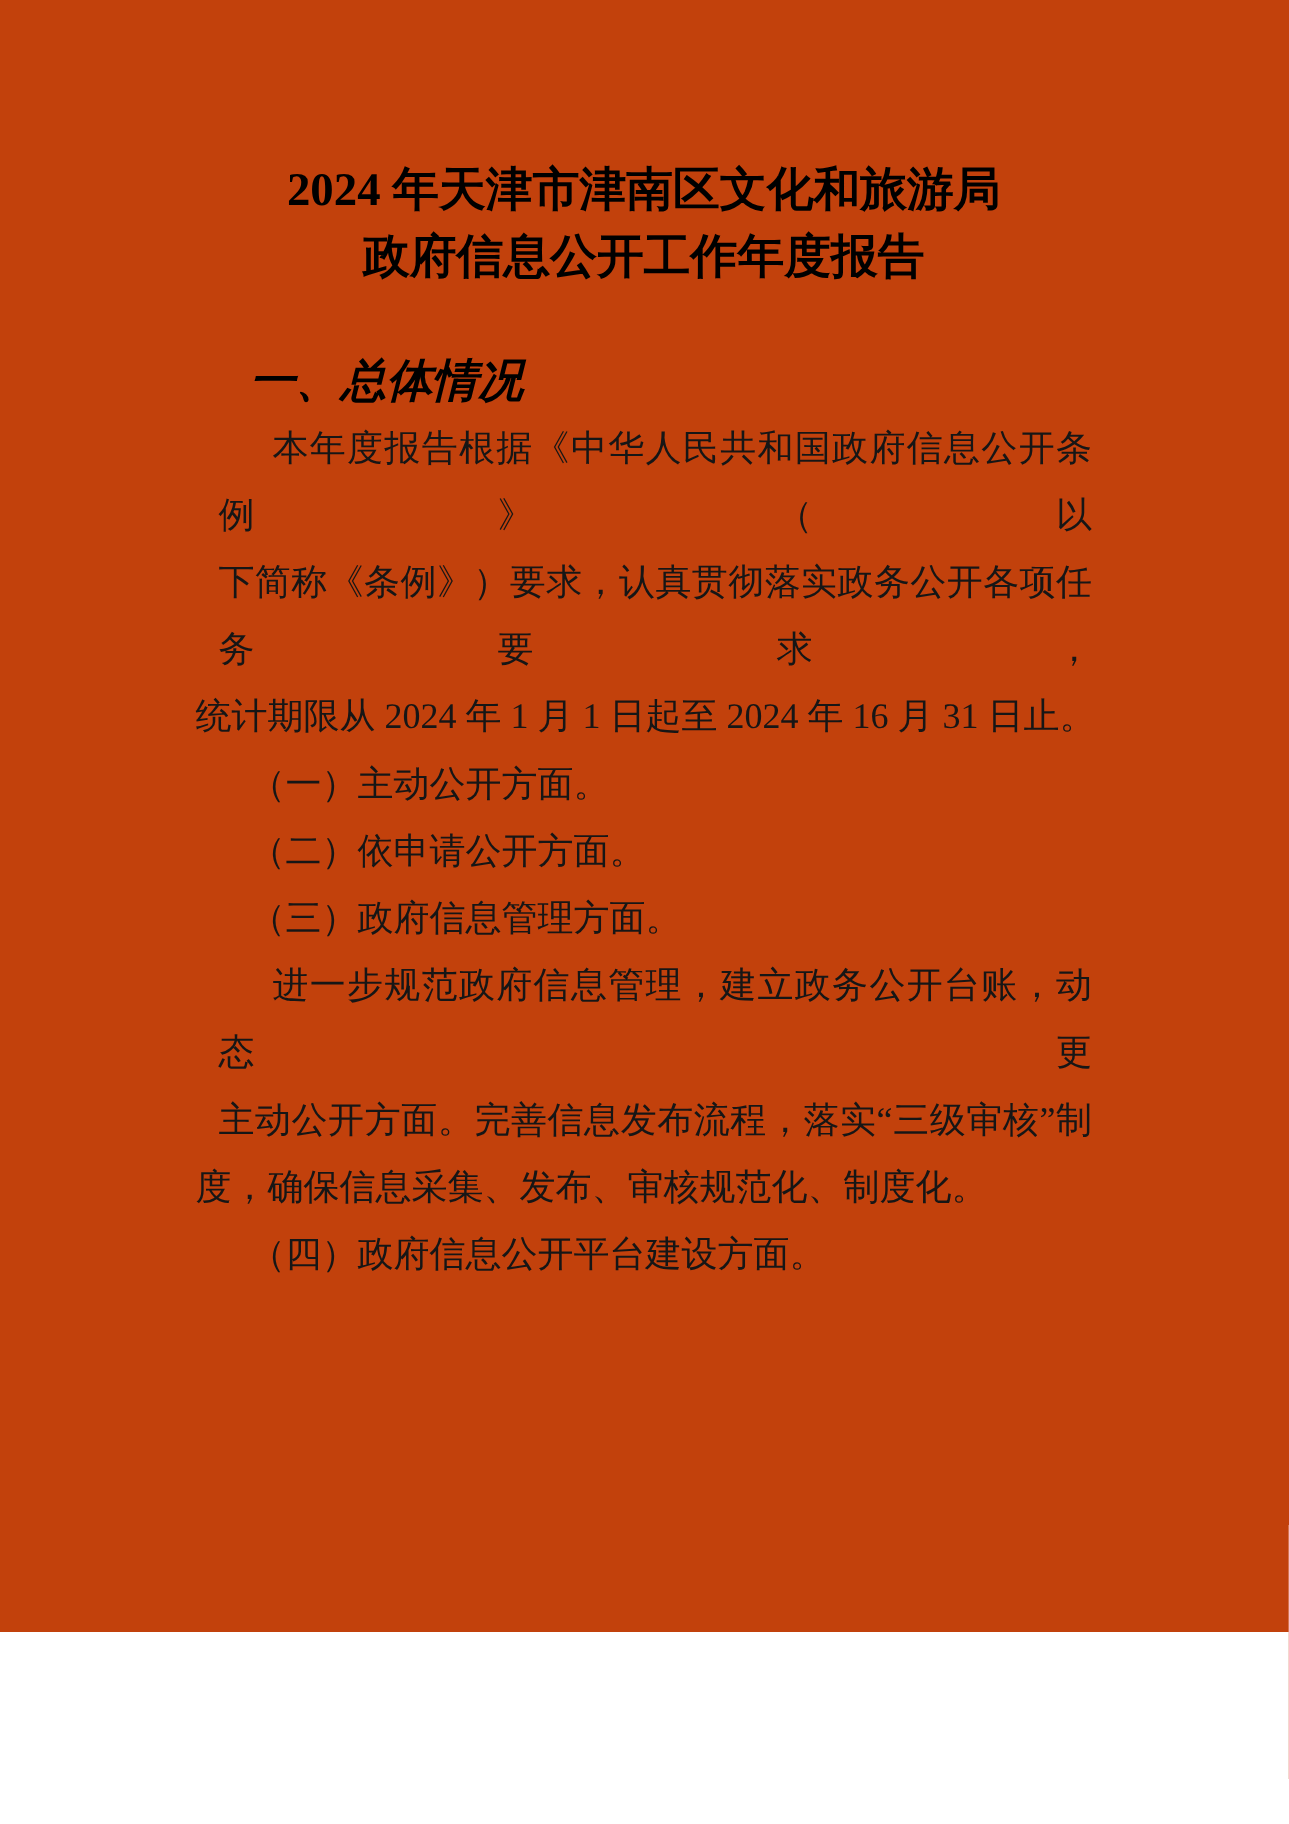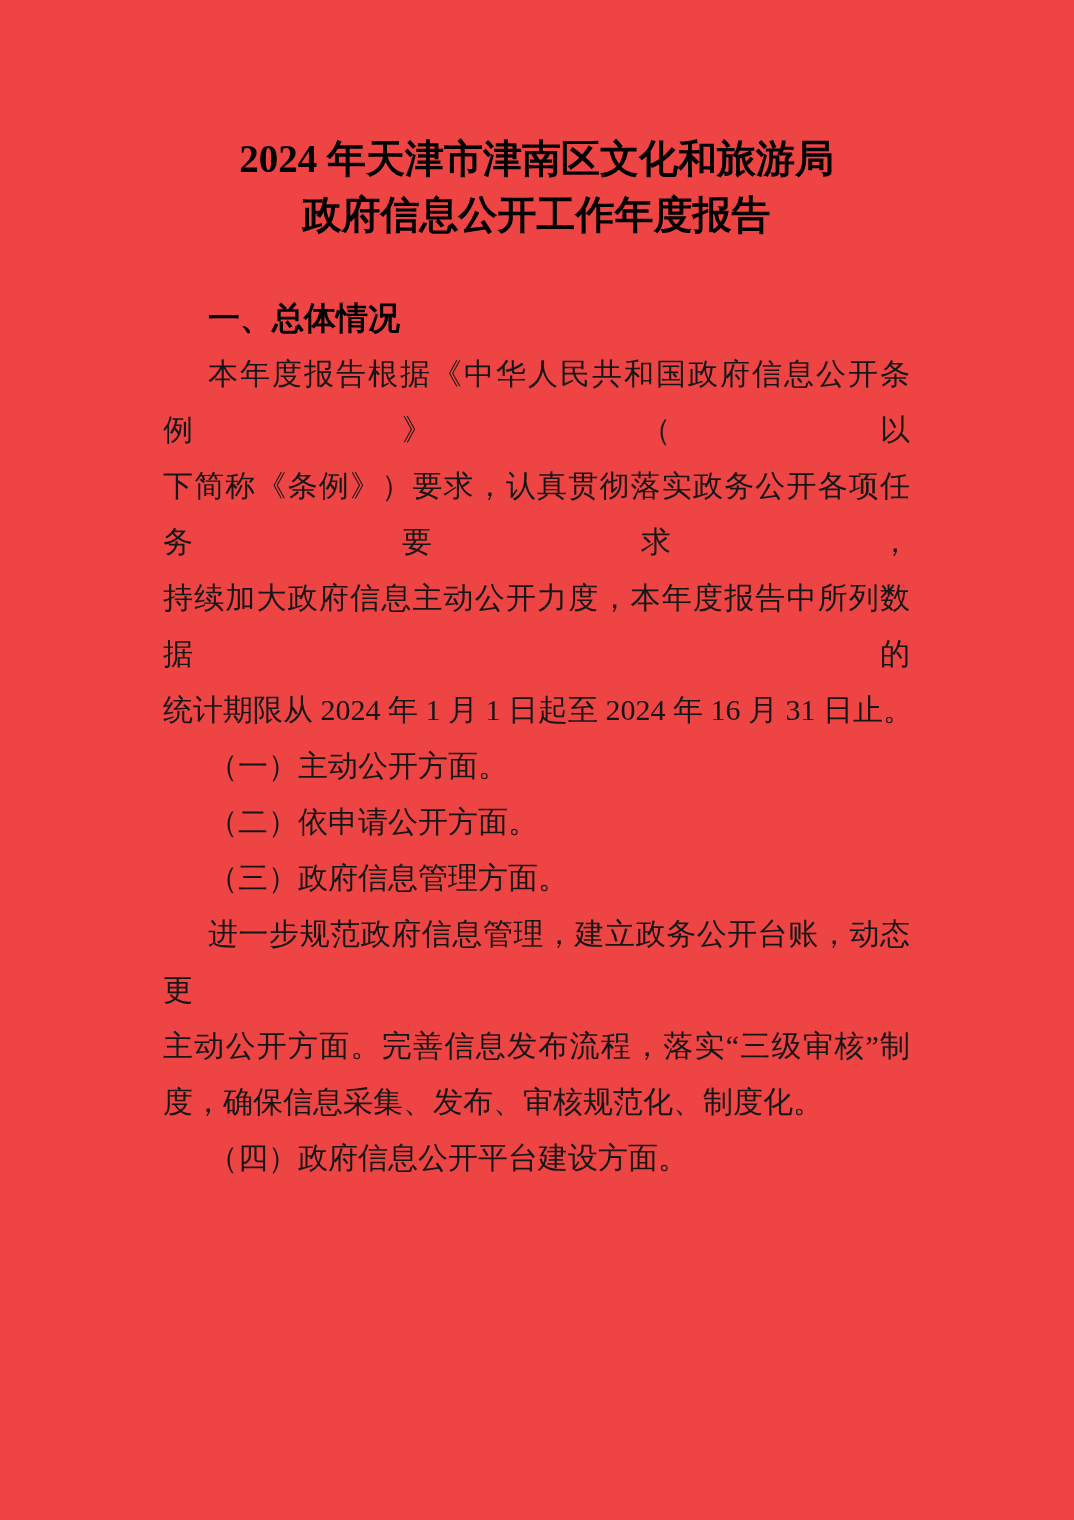--- a/index.html
+++ b/index.html
@@ -8,22 +8,22 @@
   }
   body {
     width: 1074px;
     height: 1520px;
     background: #ffffff;
     font-family: "Liberation Serif", serif;
   }
   .page {
     position: relative;
     width: 1074px;
-    height: 1520px;
-    background: #ef4444;
+    height: 1360px;
+    background: #c2410c;
     overflow: hidden;
   }
   .doc {
     position: absolute;
     left: 163px;
     top: 131px;
     width: 747px;
   }
   .title {
     margin: 0 0 47px 0;
@@ -47,49 +47,50 @@
     text-align: left;
     white-space: nowrap;
   }
   .indent {
     text-indent: 45px;
   }
   .justify {
     white-space: normal;
     text-align: justify;
     text-align-last: justify;
+    margin-left: 19px;
   }
   .heading {
     font-family: "Liberation Sans", sans-serif;
     font-weight: bold;
     color: #000000;
-    font-size: 32px;
+    font-size: 38px;
     line-height: 56px;
     text-indent: 45px;
     white-space: nowrap;
+    font-style: italic;
   }
   .paragraph {
     margin: 0;
   }
 </style>
 </head>
 <body>
 
 <div class="page">
   <div class="doc">
     <h1 class="title">
       <span class="title-line">2024 年天津市津南区文化和旅游局</span>
       <span class="title-line">政府信息公开工作年度报告</span>
     </h1>
     <div class="content" id="content">
         <div class="heading">一、总体情况</div>
         <div class="paragraph">
           <div class="line indent justify">本年度报告根据《中华人民共和国政府信息公开条例》（以</div>
           <div class="line justify">下简称《条例》）要求，认真贯彻落实政务公开各项任务要求，</div>
-          <div class="line justify">持续加大政府信息主动公开力度，本年度报告中所列数据的</div>
           <div class="line">统计期限从 2024 年 1 月 1 日起至 2024 年 16 月 31 日止。</div>
         </div>
         <div class="line indent subheading">（一）主动公开方面。</div>
         <div class="line indent subheading">（二）依申请公开方面。</div>
         <div class="line indent subheading">（三）政府信息管理方面。</div>
         <div class="paragraph">
           <div class="line indent justify">进一步规范政府信息管理，建立政务公开台账，动态更</div>
           <div class="line justify">主动公开方面。完善信息发布流程，落实“三级审核”制</div>
           <div class="line">度，确保信息采集、发布、审核规范化、制度化。</div>
         </div>

